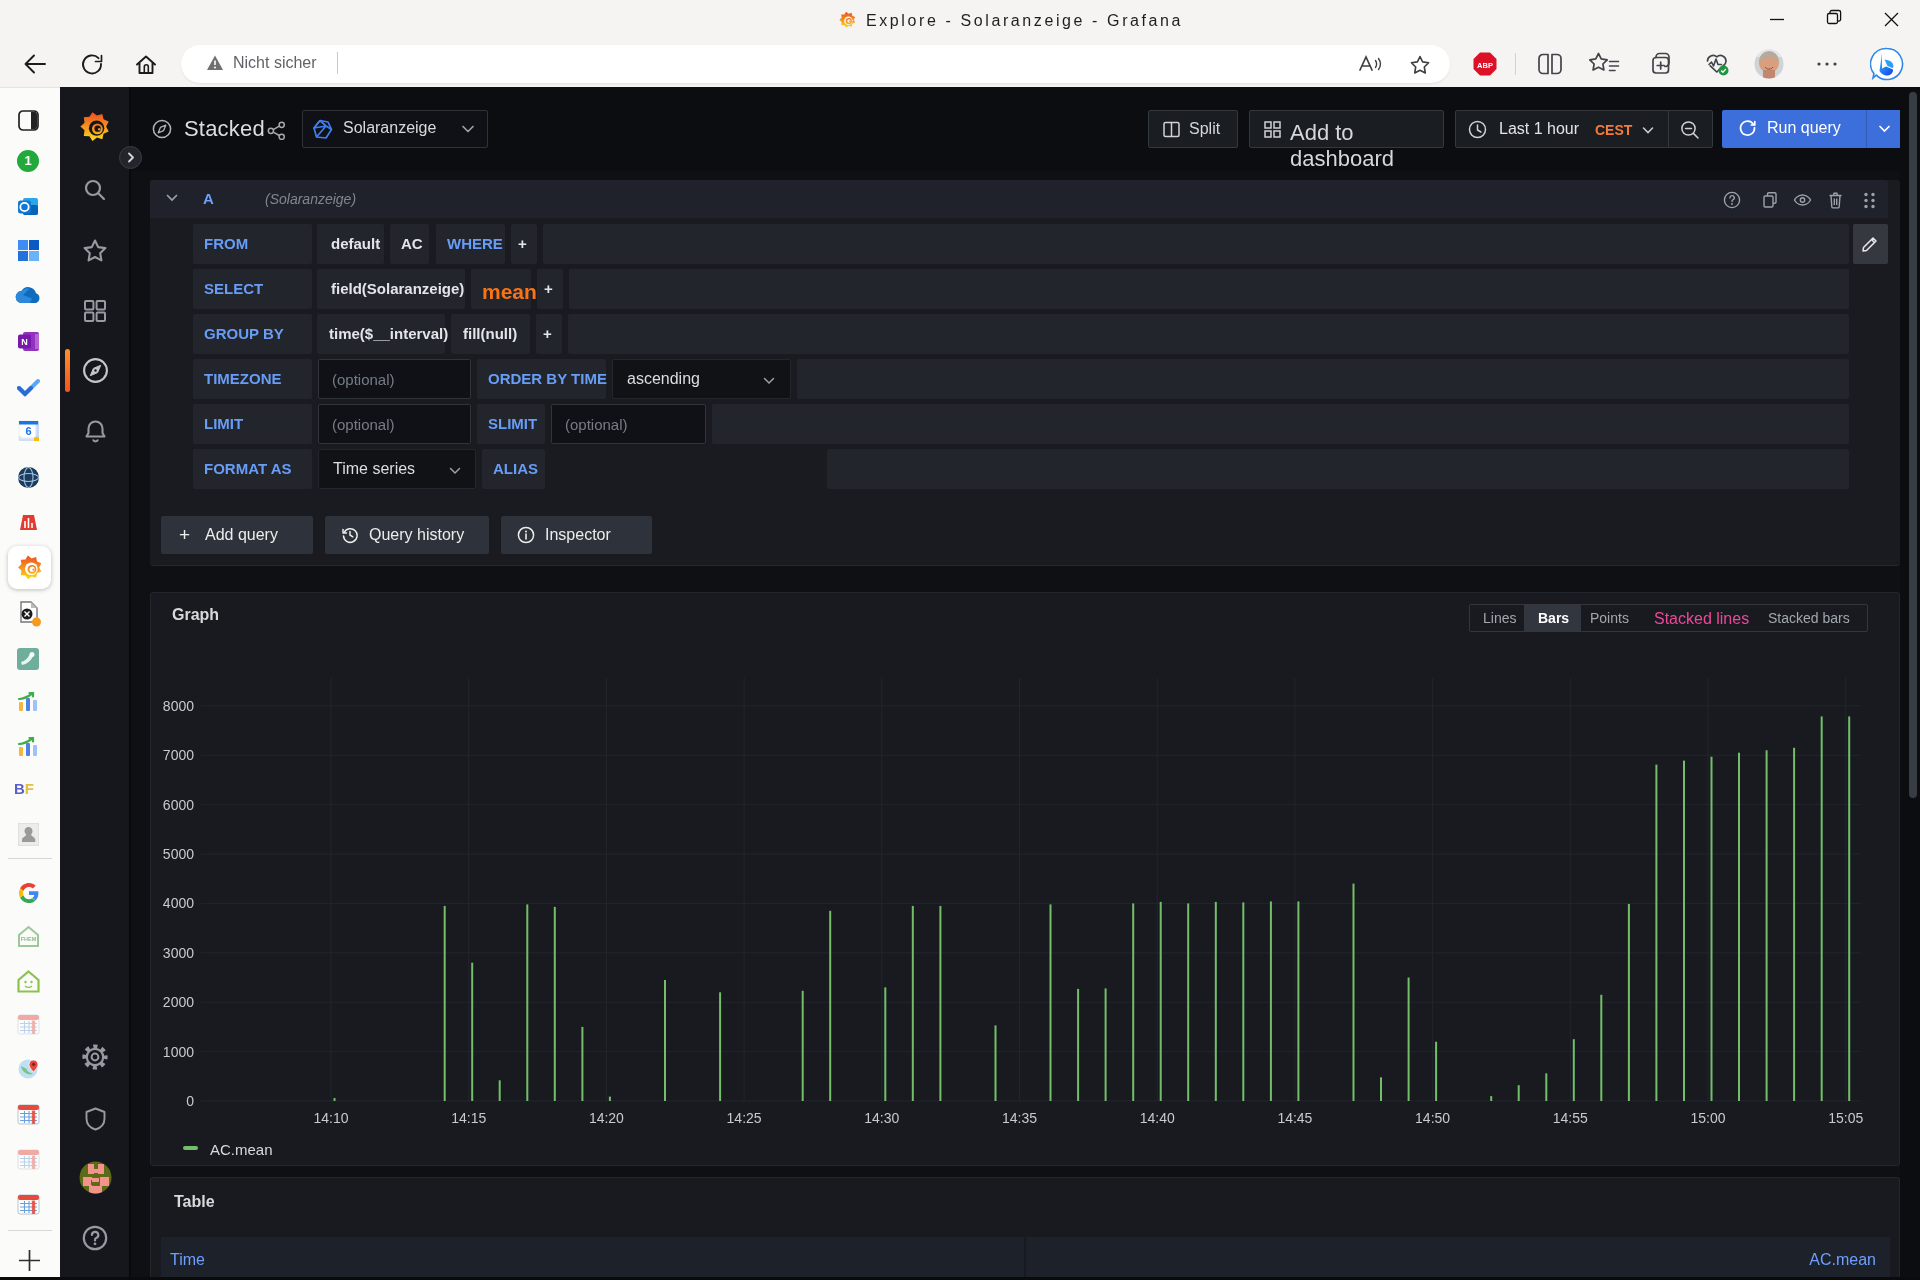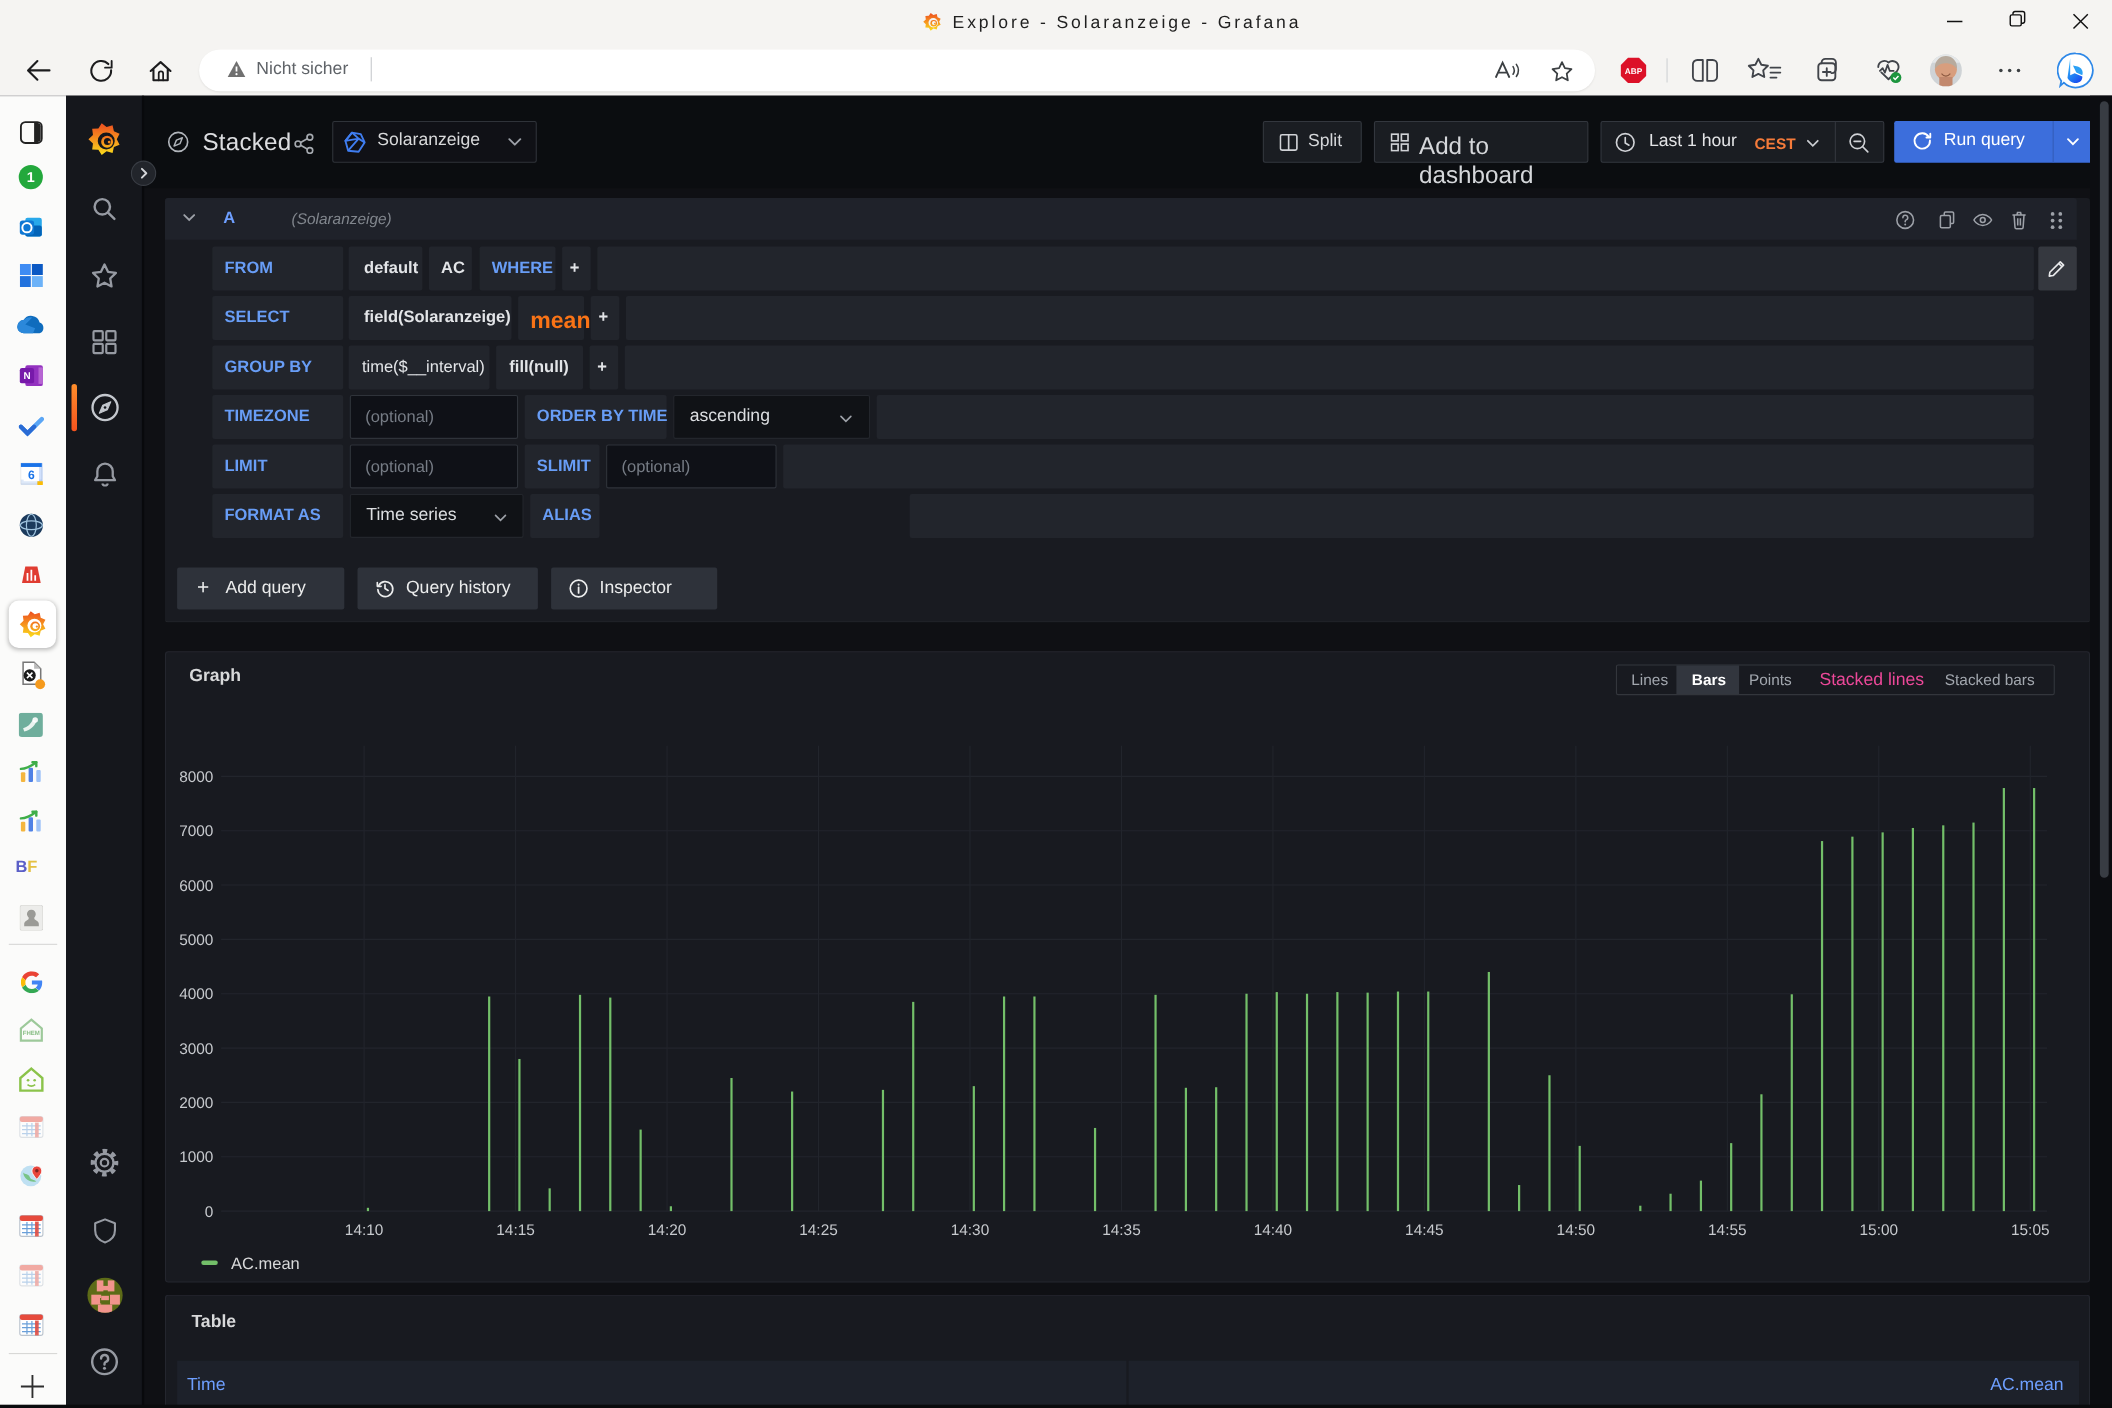--- a/index.html
+++ b/index.html
@@ -504,21 +504,21 @@
       <div class="ab" style="left:11px;top:11px;font-size:21px;font-weight:bold;color:#f97316;white-space:nowrap;">mean()</div>
     </div>
 <div class="ab" style="left:537px;top:269px;width:26px;height:40px;background:#22252c;border-radius:2px;">
       <div class="ab" style="left:7px;top:11px;font-size:15px;font-weight:bold;color:#e3e5e8;">+</div>
     </div>
 <div class="ab" style="left:569px;top:269px;width:1280px;height:40px;background:#22252c;border-radius:2px;"></div>
 <div class="ab" style="left:193px;top:314px;width:119px;height:40px;background:#22252c;border-radius:2px;">
       <div class="ab" style="left:11px;top:11px;font-size:15px;font-weight:bold;color:#689df6;white-space:nowrap;">GROUP BY</div>
     </div>
 <div class="ab" style="left:317px;top:314px;width:128px;height:40px;background:#22252c;border-radius:2px;">
-      <div class="ab" style="left:12px;top:11px;font-size:15px;font-weight:normal;color:#e3e5e8;white-space:nowrap;text-align:right;">time($__interval)</div>
+      <div class="ab" style="left:12px;top:11px;font-size:15px;font-weight:bold;color:#e3e5e8;white-space:nowrap;text-align:right;">time($__interval)</div>
     </div>
 <div class="ab" style="left:451px;top:314px;width:79px;height:40px;background:#22252c;border-radius:2px;">
       <div class="ab" style="left:12px;top:11px;font-size:15px;font-weight:bold;color:#e3e5e8;white-space:nowrap;">fill(null)</div>
     </div>
 <div class="ab" style="left:536px;top:314px;width:26px;height:40px;background:#22252c;border-radius:2px;">
       <div class="ab" style="left:7px;top:11px;font-size:15px;font-weight:bold;color:#e3e5e8;">+</div>
     </div>
 <div class="ab" style="left:568px;top:314px;width:1281px;height:40px;background:#22252c;border-radius:2px;"></div>
 <div class="ab" style="left:193px;top:359px;width:119px;height:40px;background:#22252c;border-radius:2px;">
       <div class="ab" style="left:11px;top:11px;font-size:15px;font-weight:bold;color:#689df6;white-space:nowrap;">TIMEZONE</div>

